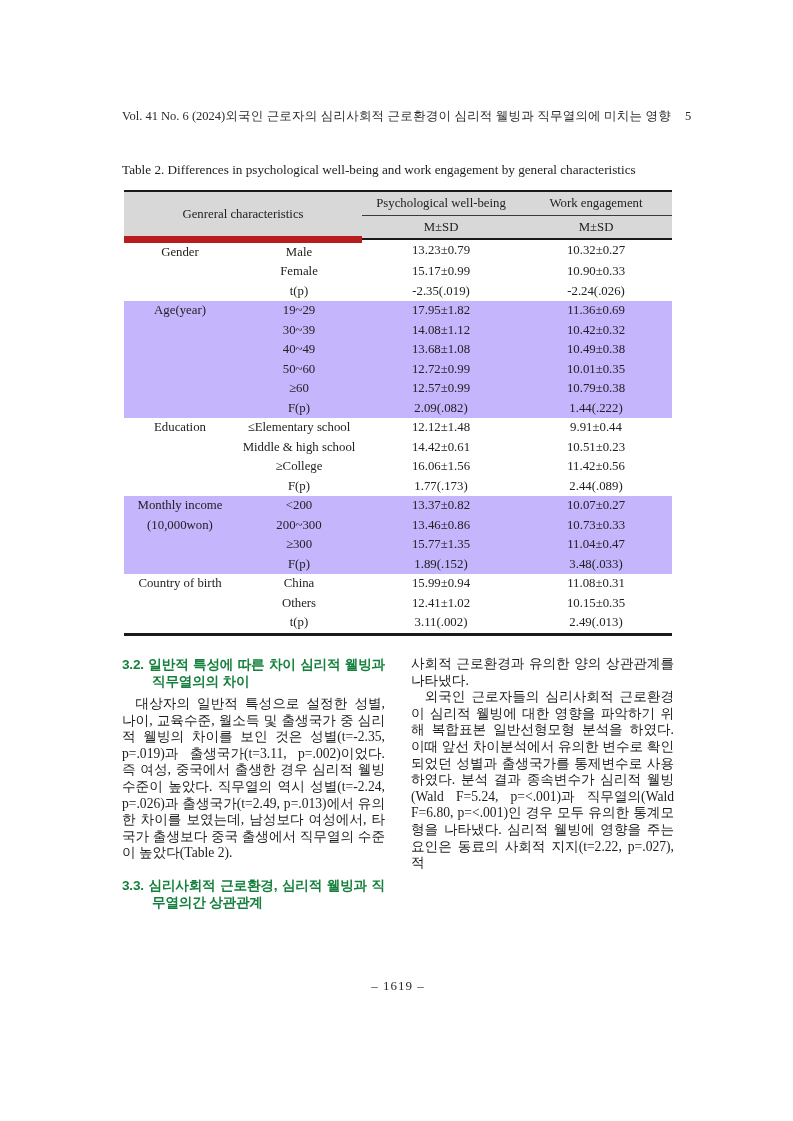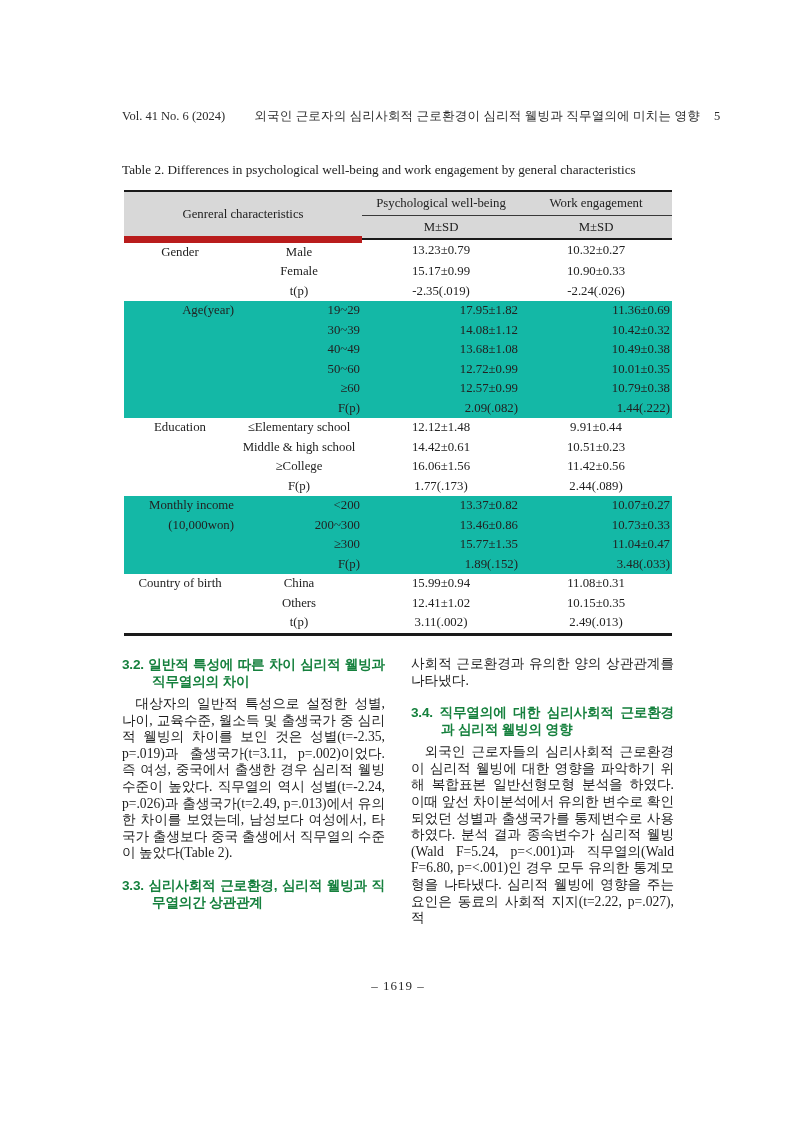--- a/index.html
+++ b/index.html
@@ -10,21 +10,21 @@
     color: #1c1c1c;
   }
   .page { position: absolute; inset: 0; }
 
   
   .page-header {
     position: absolute; left: 122px; top: 108px; width: 550px;
     display: flex; justify-content: space-between; align-items: baseline;
     font-size: 12.5px; color: #2a2a2a; white-space: nowrap; text-align: right;
   }
-  .ph-right { display: flex; gap: 14px; align-items: baseline; padding-left: 29px; }
+  .ph-right { display: flex; gap: 14px; align-items: baseline; }
   .ph-right .run-title { letter-spacing: 0.2px; }
 
   
   .caption {
     position: absolute; left: 122px; top: 162px; width: 552px;
     font-size: 13.2px; text-align: justify; color: #1c1c1c;
   }
 
   
   table.t2 {
@@ -38,21 +38,21 @@
     font-weight: normal; background: #d8d8d8; text-align: center;
     padding: 2px 2px; line-height: 1.45;
   }
   th.gc { border-bottom: 7px solid #b91c1c; }
   th.span-h { border-bottom: 1px solid #3a3a3a; }
   th.msd { border-bottom: 2px solid #1a1a1a; }
   table.t2 td {
     text-align: center; padding: 0 2px; line-height: 19.5px;
     background: #ffffff;
   }
-  table.t2 tr.shade td { background: #14b8a6; text-align: right; }
+  table.t2 tr.shade td { background: #c4b5fd; }
   td.c-group { }
   .col-char { width: 112px; }
   .col-cat  { width: 126px; }
   .col-pwb  { width: 158px; }
   .col-we   { width: 152px; }
 
   
   .columns {
     position: absolute; left: 122px; top: 656px; width: 552px;
     display: flex; gap: 26px;
@@ -232,20 +232,19 @@
   </table>
 
   <div class="columns">
     <div class="col" id="col-left">
         <div class="sec-heading">3.2. 일반적 특성에 따른 차이 심리적 웰빙과 직무열의의 차이</div>
         <div class="para indent">대상자의 일반적 특성으로 설정한 성별, 나이, 교육수준, 월소득 및 출생국가 중 심리적 웰빙의 차이를 보인 것은 성별(t=-2.35, p=.019)과 출생국가(t=3.11, p=.002)이었다. 즉 여성, 중국에서 출생한 경우 심리적 웰빙 수준이 높았다. 직무열의 역시 성별(t=-2.24, p=.026)과 출생국가(t=2.49, p=.013)에서 유의한 차이를 보였는데, 남성보다 여성에서, 타 국가 출생보다 중국 출생에서 직무열의 수준이 높았다(Table 2).</div>
         <div class="sec-heading">3.3. 심리사회적 근로환경, 심리적 웰빙과 직무열의간 상관관계</div>
       </div>
     <div class="col" id="col-right">
         <div class="para">사회적 근로환경과 유의한 양의 상관관계를 나타냈다.</div>
-        <div class="sec-heading">3.4. 직무열의에 대한 심리사회적 근로환경과 심리적 웰빙의 영향</div>
         <div class="para indent">외국인 근로자들의 심리사회적 근로환경이 심리적 웰빙에 대한 영향을 파악하기 위해 복합표본 일반선형모형 분석을 하였다. 이때 앞선 차이분석에서 유의한 변수로 확인되었던 성별과 출생국가를 통제변수로 사용하였다. 분석 결과 종속변수가 심리적 웰빙(Wald F=5.24, p=&lt;.001)과 직무열의(Wald F=6.80, p=&lt;.001)인 경우 모두 유의한 통계모형을 나타냈다. 심리적 웰빙에 영향을 주는 요인은 동료의 사회적 지지(t=2.22, p=.027), 적</div>
       </div>
   </div>
 
   <div class="footer">– 1619 –</div>
 
 </div>
 
 </body></html>

